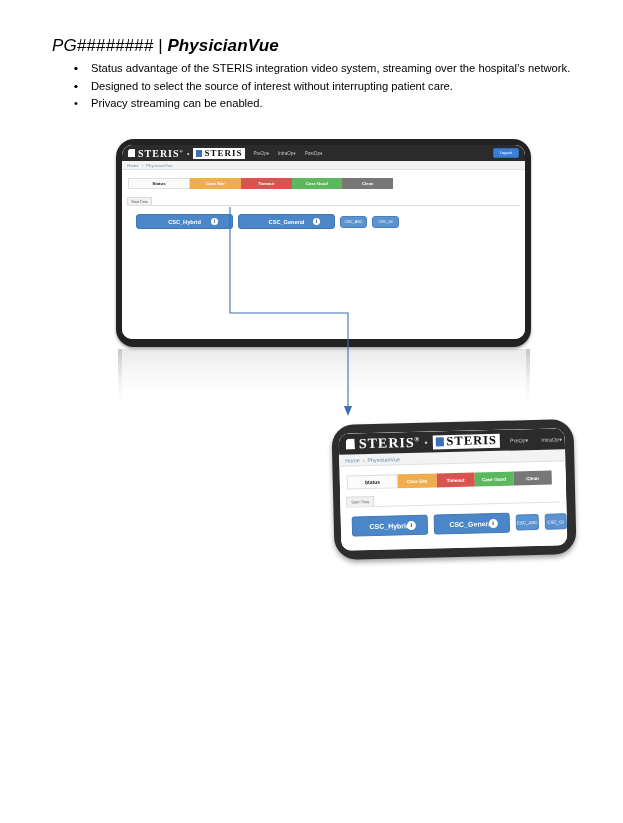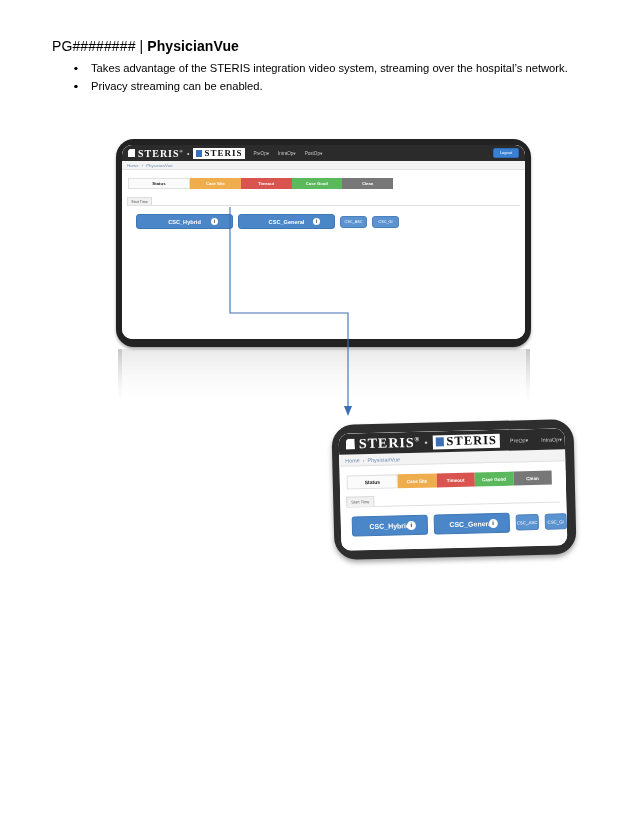--- a/index.html
+++ b/index.html
@@ -7,21 +7,21 @@
     width:623px;height:823px;
     background:#ffffff;
     font-family:"Liberation Sans",sans-serif;
     color:#000;
     position:relative;
     overflow:hidden;
   }
 
   
   .doc{position:absolute;left:52px;top:38px;width:530px;}
-  .doc-title{font-size:14px;font-weight:400;letter-spacing:.1px;line-height:16px;}
+  .doc-title{font-size:17px;font-weight:400;letter-spacing:.1px;line-height:16px;font-style:italic;}
   .doc-title b{font-weight:700;}
   .bullets{list-style:none;margin:6px 0 0 0;padding:0;}
   .bullets li{
     position:relative;
     font-size:11.2px;
     line-height:16px;
     padding-left:39px;
     margin-bottom:1.5px;
     white-space:nowrap;
   }
@@ -182,23 +182,23 @@
 </style>
 </head>
 <body>
 
 <div class="doc">
   <div class="doc-title">
     <span>PG######## | </span><b>PhysicianVue</b>
   </div>
   <ul class="bullets">
     <li><span class="bul">•</span></li>
-    <li><span class="bul">•</span><span>Takes advantage of the STERIS integration video system, streaming over the hospital’s network.</span></li>
+    <li><span class="bul">•</span><span>Status advantage of the STERIS integration video system, streaming over the hospital’s network.</span></li>
     <li><span class="bul">•</span></li>
-    <li><span class="bul">•</span></li>
+    <li><span class="bul">•</span><span>Designed to select the source of interest without interrupting patient care.</span></li>
     <li><span class="bul">•</span><span>Privacy streaming can be enabled.</span></li>
   </ul>
 </div>
 
 <div class="tablet">
   <div class="tablet-inner">
     <div class="app lg">
 
       <div class="navbar">
         <div class="brand">

